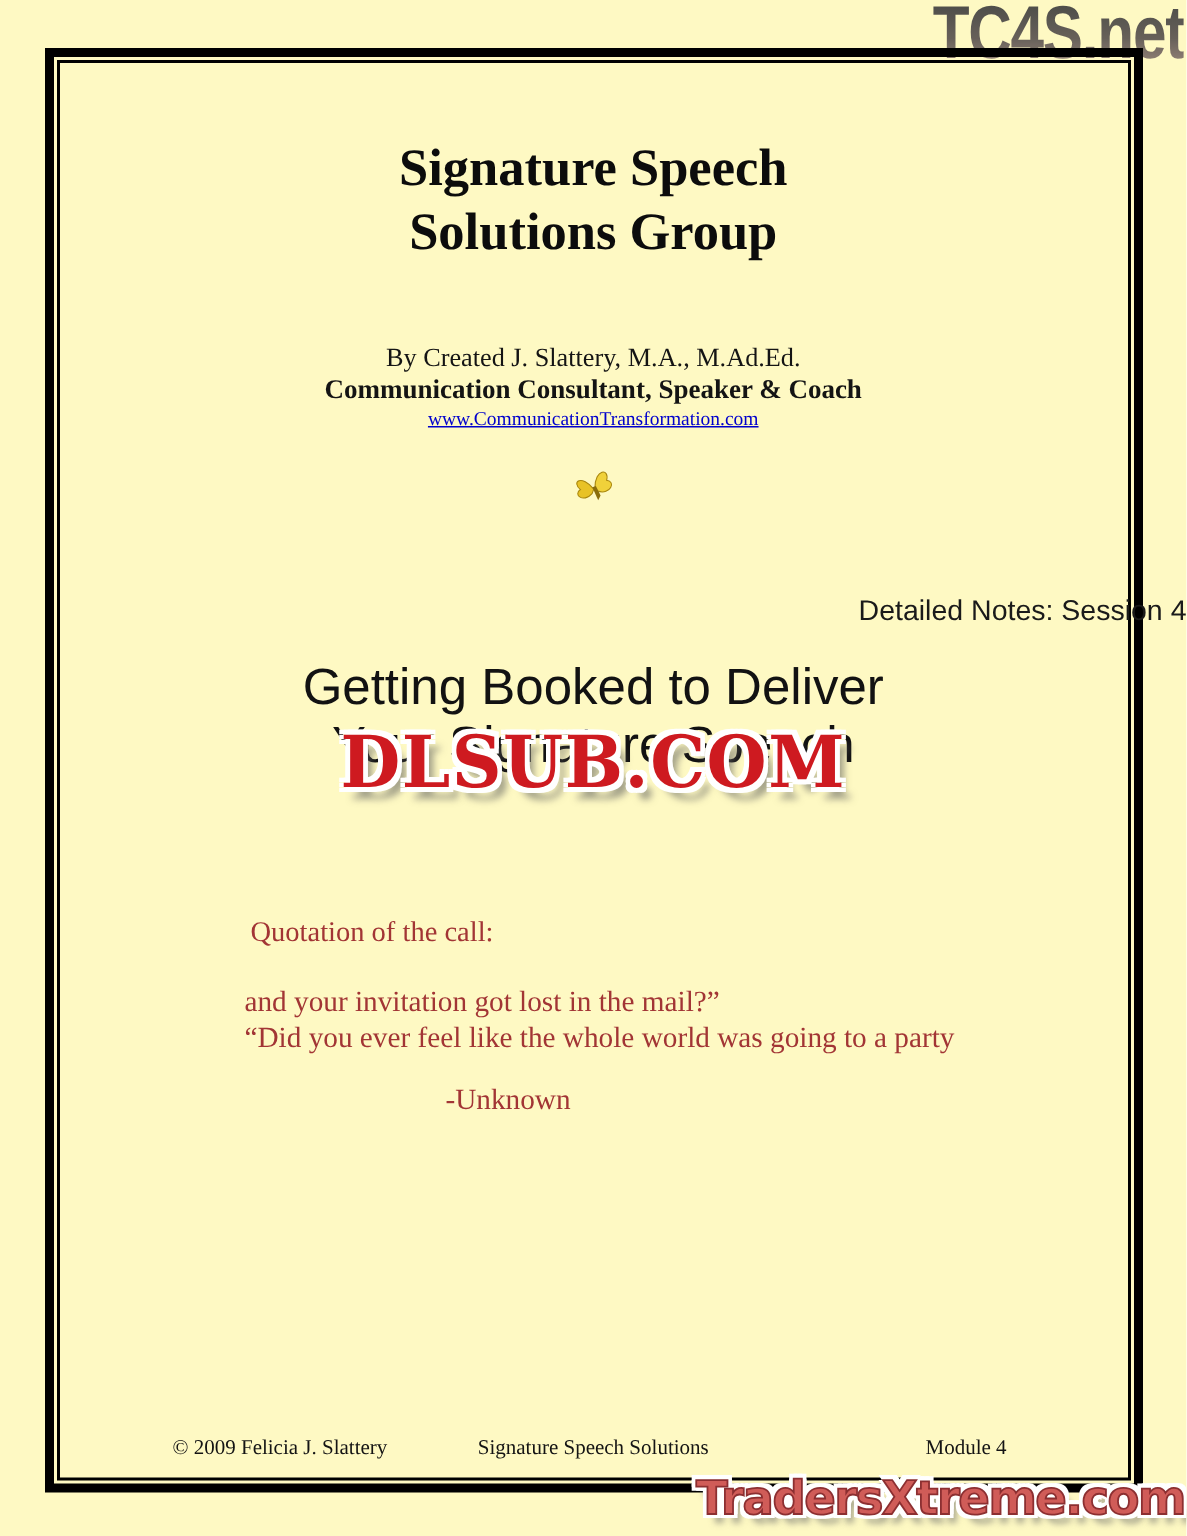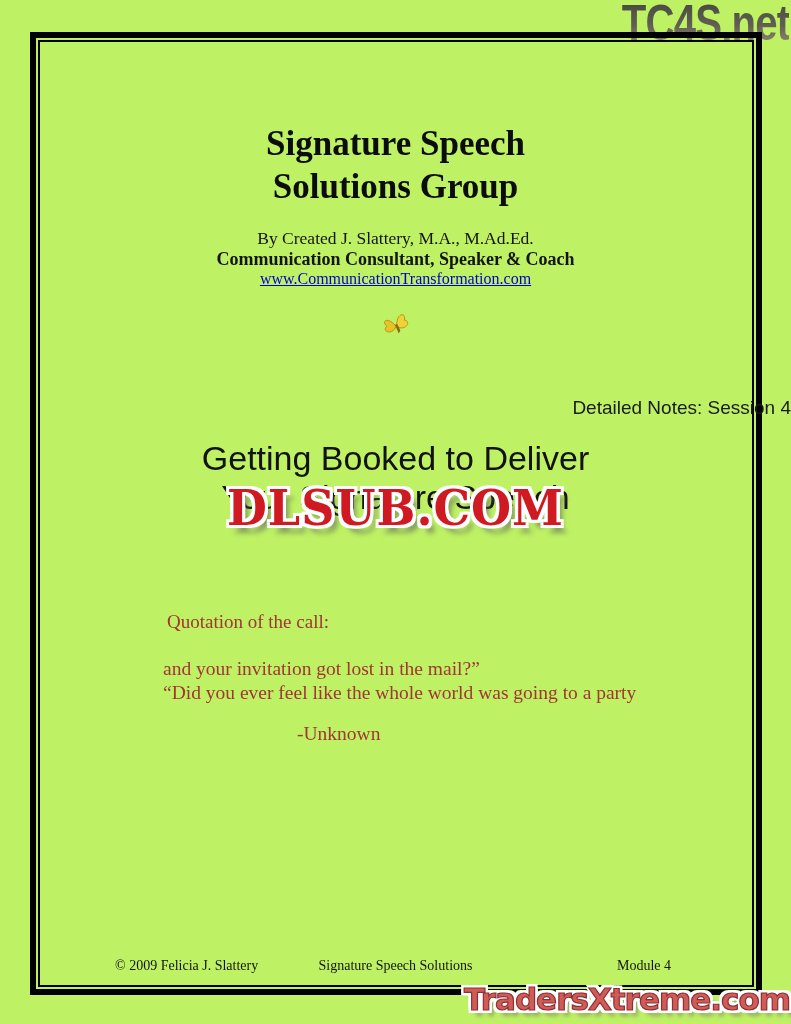--- a/index.html
+++ b/index.html
@@ -1,21 +1,21 @@
 <!DOCTYPE html>
 <html style="--quote-red: #a23535; --link-blue: #0000cd; --watermark-gray: #6a6a6a; --dlsub-red: #ce1a20; --traders-fill: #d05c58; --traders-outline: #8c2f31;"><head>
 <meta charset="utf-8">
 <style>
   * { margin: 0; padding: 0; box-sizing: border-box; }
   html, body { background: #fff; }
   .page {
     position: relative;
     width: 791px;
     height: 1024px;
-    background: #bef264;
+    background: #fef9c3;
     overflow: hidden;
     font-family: "Liberation Serif", serif;
     color: #0d0d0d;
   }
 
   
   .frame {
     position: absolute;
     left: 30px; top: 32px;
     width: 732px; height: 963px;
@@ -85,35 +85,34 @@
   .content { position: absolute; inset: 0; z-index: 3; }
 
   .main-title {
     position: absolute;
     top: 90px; left: 0; width: 100%;
     text-align: center;
     font-size: 35px;
     font-weight: 700;
     line-height: 43px;
     color: #0c0c0c;
-    margin-top: 32px;
   }
 
   .byline {
     position: absolute;
     top: 228px; left: 0; width: 100%;
     text-align: center;
     line-height: 20.5px;
     color: #141414;
   }
   .byline .created-by { font-size: 16.5px; }
   .byline .author     { font-size: 17.5px; }
   .byline .role       { font-size: 18px; font-weight: bold; }
   .byline .website {
-    font-size: 16px;
+    font-size: 13px;
     color: var(--link-blue, #0000cd);
     text-decoration: underline;
     display: inline-block;
   }
 
   .butterfly {
     position: absolute;
     top: 310px; left: 50%;
     transform: translateX(-50%);
     width: 32px; height: 30px;

